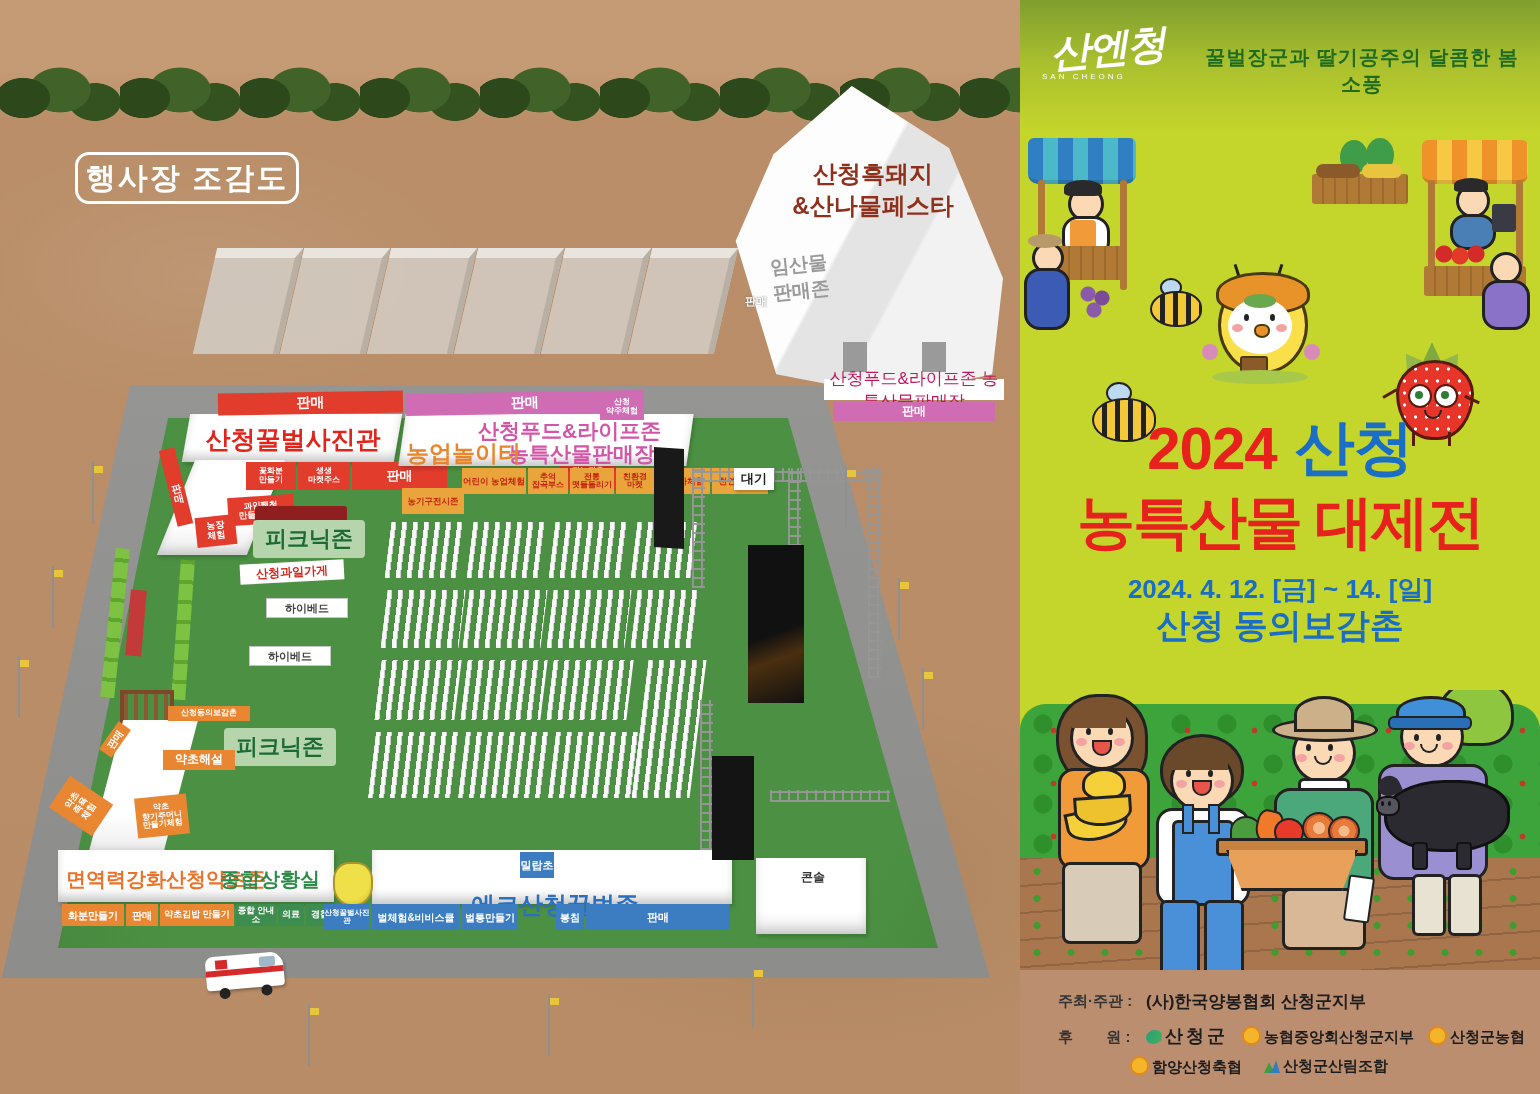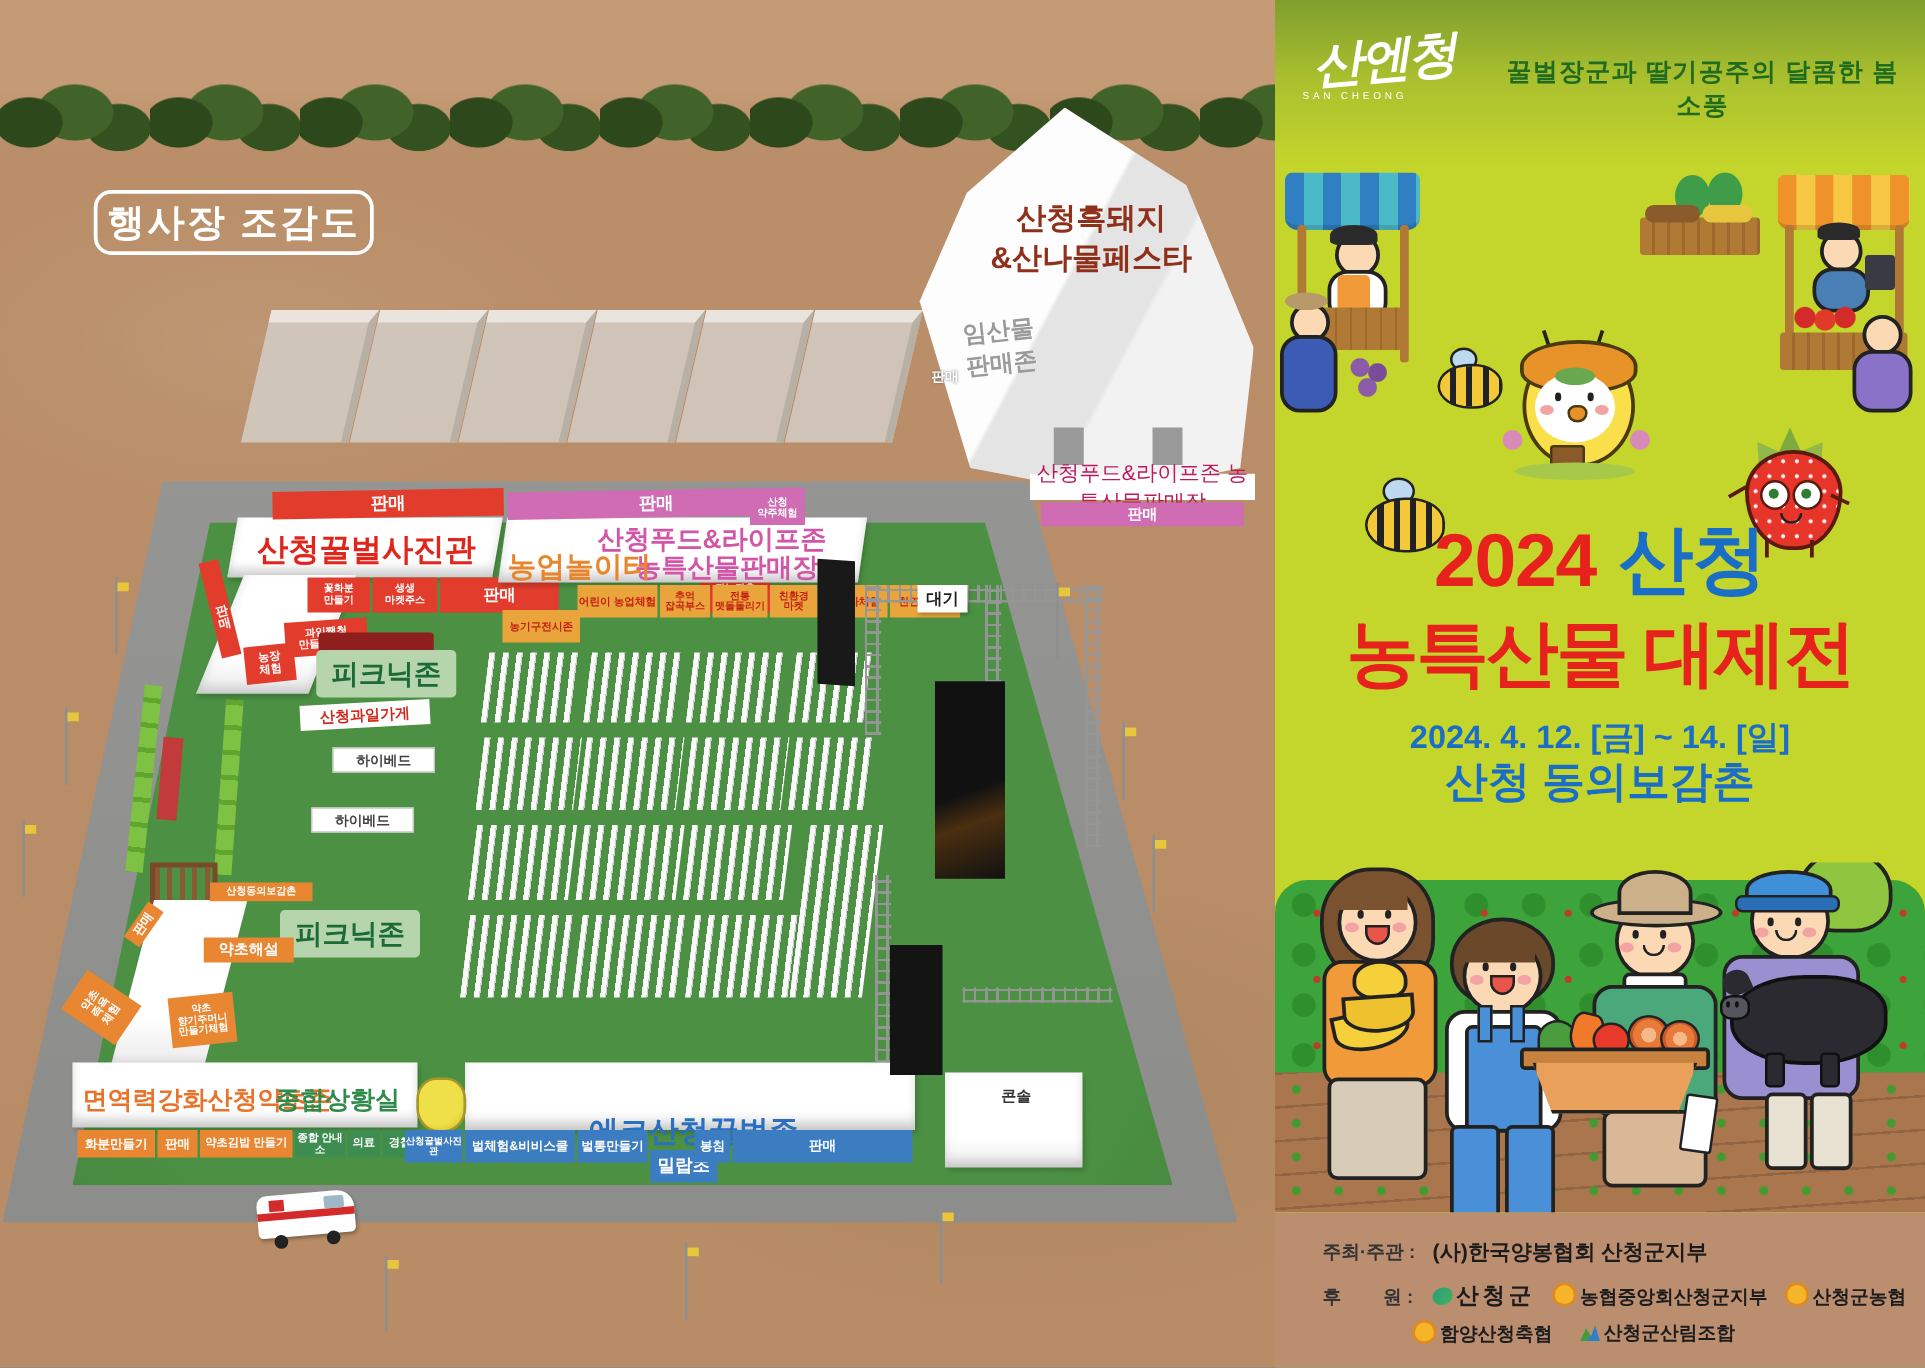--- a/index.html
+++ b/index.html
@@ -217,21 +217,21 @@
     <div class="abs ctr glab" style="left:236px;top:904px;width:40px;height:22px;font-size:8.5px;">종합 안내소</div>
     <div class="abs ctr glab" style="left:278px;top:904px;width:26px;height:22px;font-size:9px;">의료</div>
     <div class="abs ctr glab" style="left:306px;top:904px;width:28px;height:22px;font-size:9px;">경찰</div>
 
     <div class="abs tent" style="left:372px;top:850px;width:360px;height:54px;"></div>
     <div class="abs ctr" style="left:440px;top:862px;width:230px;font-size:24px;font-weight:900;color:#2a6fc0;margin-top:27px;">에코산청꿀벌존</div>
     <div class="abs" style="left:333px;top:862px;width:36px;height:40px;background:radial-gradient(circle at 40% 40%,#efe04a 60%,#cdb92e);border-radius:40% 40% 45% 45%;border:2px solid #a8962a;"></div>
     <div class="abs ctr blab" style="left:324px;top:904px;width:46px;height:26px;font-size:7.5px;">산청꿀벌사진관</div>
     <div class="abs ctr blab" style="left:372px;top:904px;width:88px;height:26px;font-size:10px;">벌체험&amp;비비스쿨</div>
     <div class="abs ctr blab" style="left:462px;top:904px;width:56px;height:26px;font-size:10px;">벌통만들기</div>
-    <div class="abs ctr blab" style="left:520px;top:920px;width:54px;height:26px;font-size:14px;">밀랍초</div>
+    <div class="abs ctr blab" style="left:520px;top:852px;width:34px;height:26px;font-size:11px;">밀랍초</div>
     <div class="abs ctr blab" style="left:556px;top:904px;width:28px;height:26px;font-size:10px;">봉침</div>
     <div class="abs ctr blab" style="left:586px;top:904px;width:144px;height:26px;font-size:11px;">판매</div>
 
     <div class="abs truss" style="left:692px;top:468px;width:190px;height:14px;"></div>
     <div class="abs truss" style="left:692px;top:468px;width:13px;height:120px;"></div>
     <div class="abs truss" style="left:788px;top:468px;width:13px;height:150px;"></div>
     <div class="abs truss" style="left:868px;top:468px;width:13px;height:210px;"></div>
     <div class="abs truss" style="left:700px;top:700px;width:13px;height:150px;"></div>
     <div class="abs truss" style="left:770px;top:790px;width:120px;height:12px;"></div>
     <div class="abs" style="left:654px;top:448px;width:30px;height:100px;background:#191919;transform:skewY(4deg);"></div>

